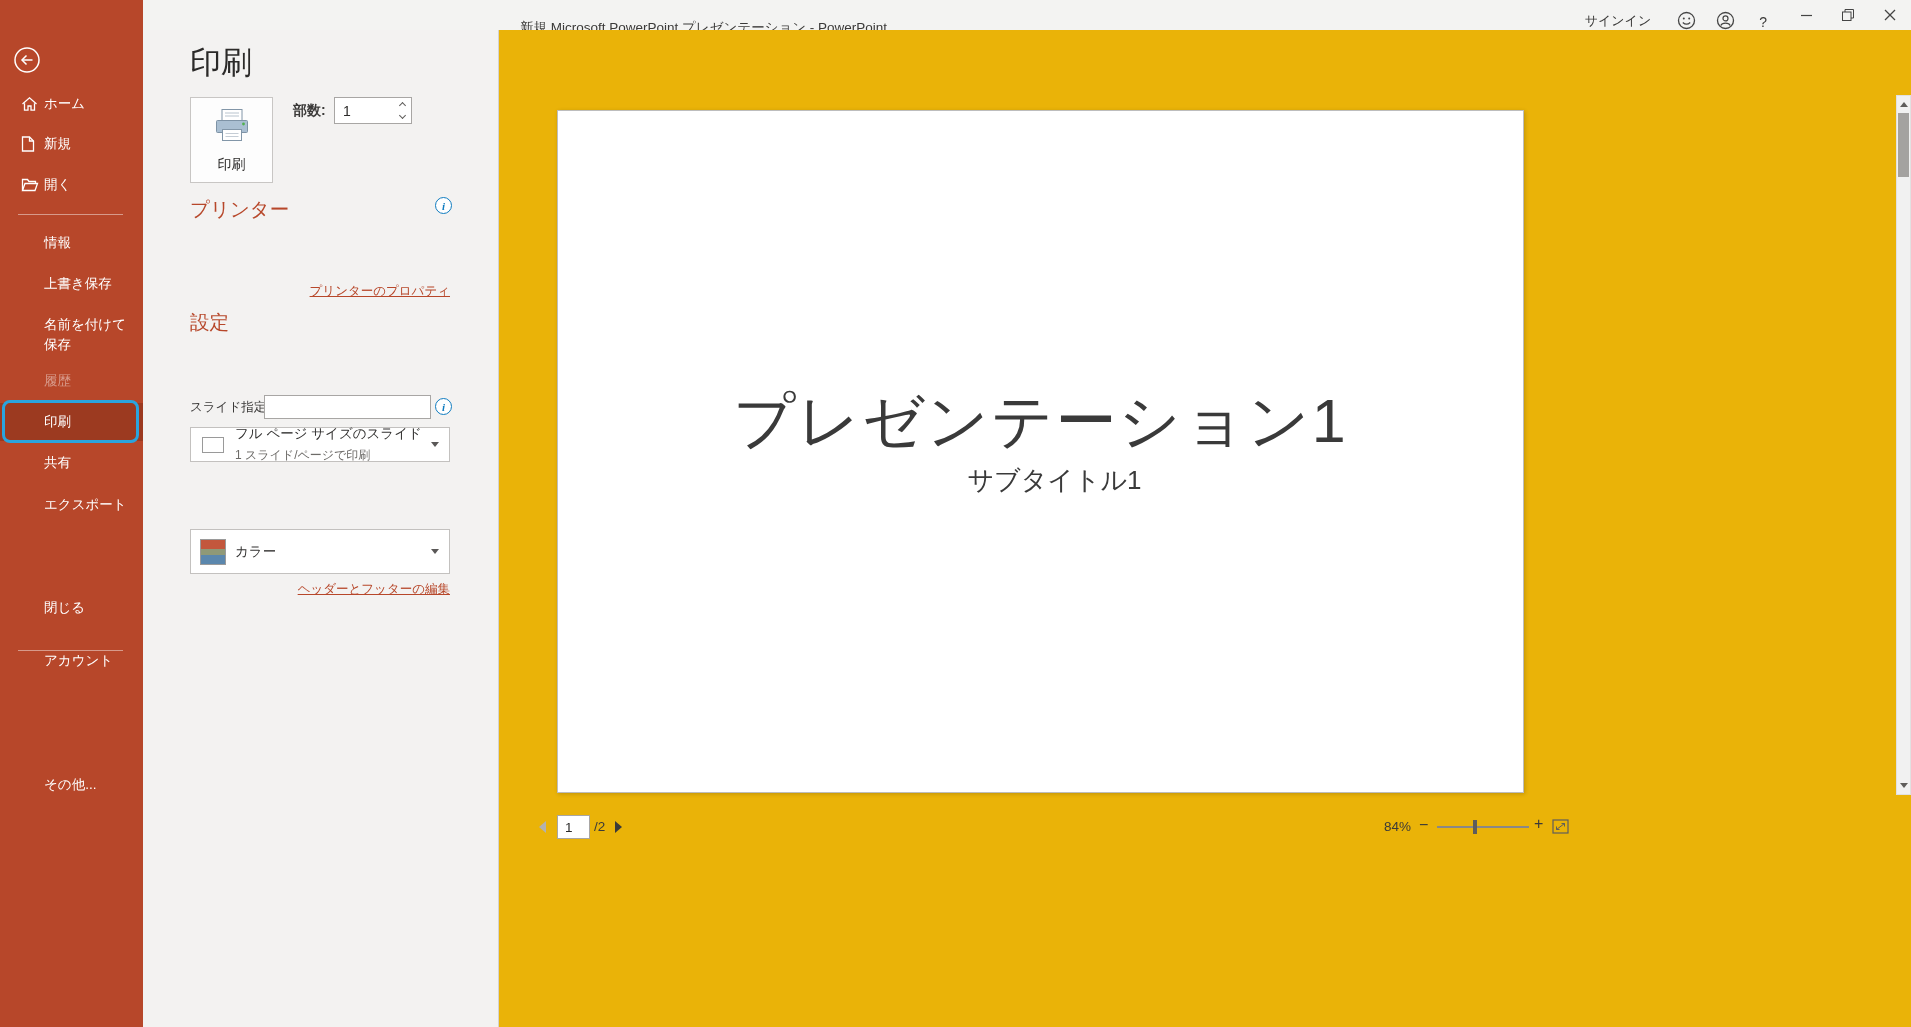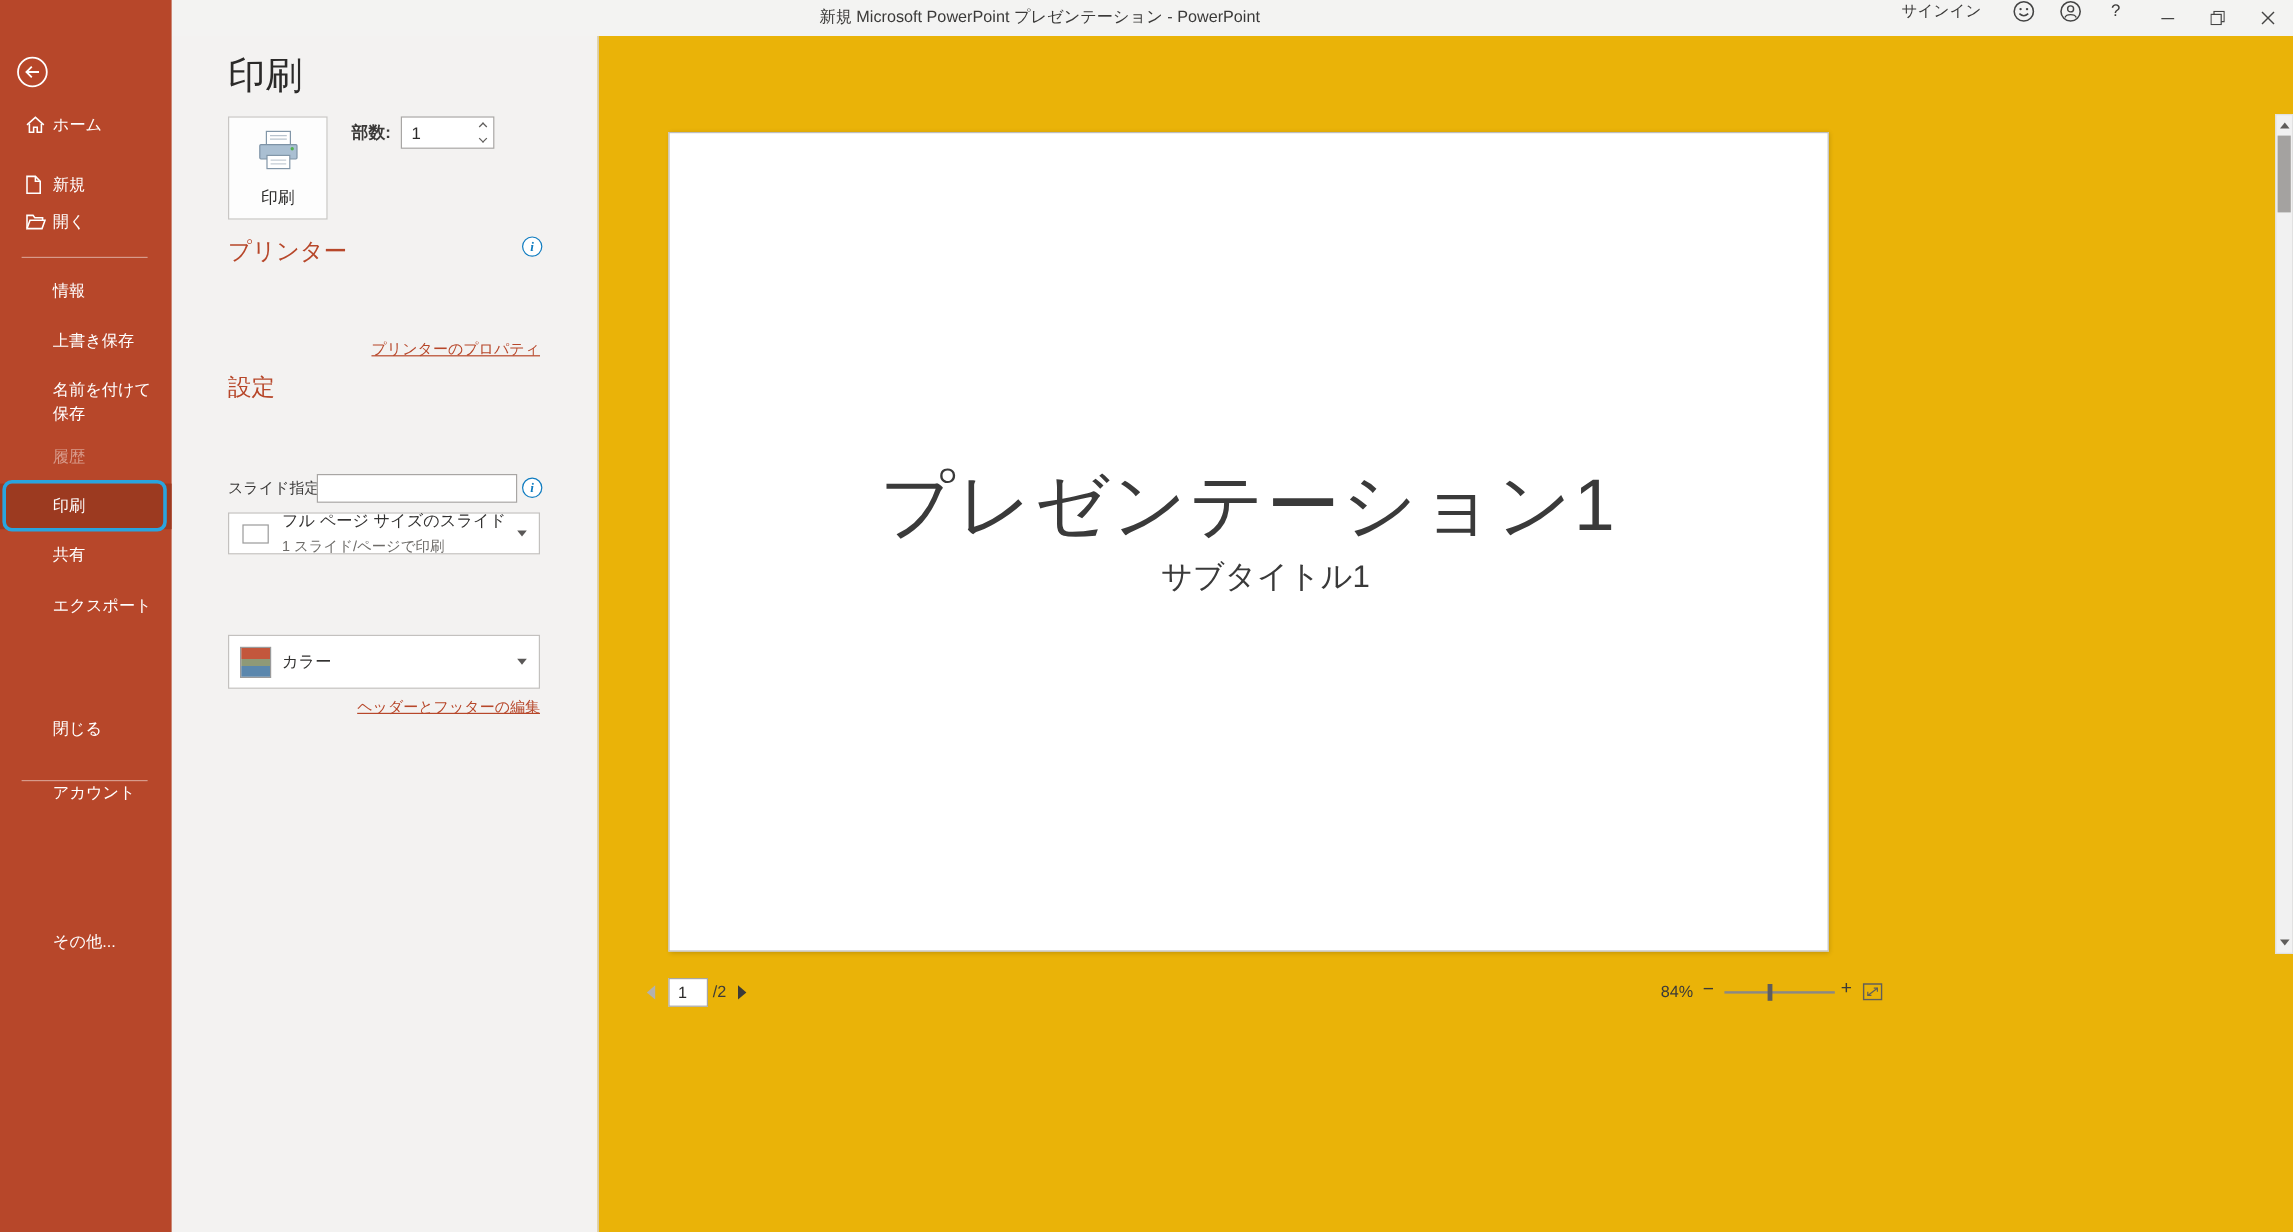--- a/index.html
+++ b/index.html
@@ -2,23 +2,23 @@
 <html><head>
 <meta charset="utf-8">
 <style>
   * { margin:0; padding:0; box-sizing:border-box; }
   html,body { width:1911px; height:1027px; }
   body { font-family:"Liberation Sans","DejaVu Sans",sans-serif; background:#e8e8e8; }
   .app { position:relative; width:1911px; height:1027px; overflow:hidden; background:#e8e8e8; }
 
   
   .titlebar { position:absolute; left:143px; top:0; right:0; height:30px; background:#f3f3f2; }
-  .titlebar-title { position:absolute; left:377px; width:530px; top:5px; text-align:right;
+  .titlebar-title { position:absolute; left:377px; width:530px; top:19px; text-align:left;
                     font-size:13.5px; color:#3b3a39; white-space:nowrap; }
-  .titlebar-right { position:absolute; right:0; top:0; height:30px; display:flex; align-items:flex-start; }
+  .titlebar-right { position:absolute; right:0; top:0; height:30px; display:flex; align-items:flex-end; }
   .signin { font-size:13px; color:#3b3a39; margin-right:26px; cursor:pointer; }
   .tb-icon { display:flex; align-items:center; margin-right:20px; cursor:pointer; }
   .tb-help { font-size:14px; color:#3b3a39; margin:0 18px 0 4px; cursor:pointer; }
   .winbtn { width:42px; height:30px; display:flex; align-items:center; justify-content:center; cursor:pointer; }
 
   
   .sidebar { position:absolute; left:0; top:0; width:143px; height:1027px; background:#b7472a; z-index:5; }
   .back-btn { position:absolute; left:13px; top:46px; width:28px; height:28px; cursor:pointer; }
   .sb-item { position:absolute; left:0; width:143px; height:28px; display:flex; align-items:center;
              padding-left:44px; padding-right:10px; color:#fff; font-size:13.5px; cursor:pointer; }
@@ -159,21 +159,21 @@
 
     <div class="sb-item" style="top:90px">
       <span class="sb-ic">
         <svg width="17" height="16" viewBox="0 0 17 16">
           <path d="M1.5 8 L8.5 1.8 L15.5 8" fill="none" stroke="#fff" stroke-width="1.3"></path>
           <path d="M3.5 7.2 V14.2 H7 V10 H10 V14.2 H13.5 V7.2" fill="none" stroke="#fff" stroke-width="1.3"></path>
         </svg>
       </span>
       <span>ホーム</span>
     </div>
-    <div class="sb-item" style="top:140px">
+    <div class="sb-item" style="top:130px">
       <span class="sb-ic">
         <svg width="14" height="17" viewBox="0 0 14 17">
           <path d="M1.5 1.5 H8.5 L12.5 5.5 V15.5 H1.5 Z" fill="none" stroke="#fff" stroke-width="1.3"></path>
           <path d="M8.5 1.5 V5.5 H12.5" fill="none" stroke="#fff" stroke-width="1.3"></path>
         </svg>
       </span>
       <span>新規</span>
     </div>
     <div class="sb-item" style="top:171px">
       <span class="sb-ic">

